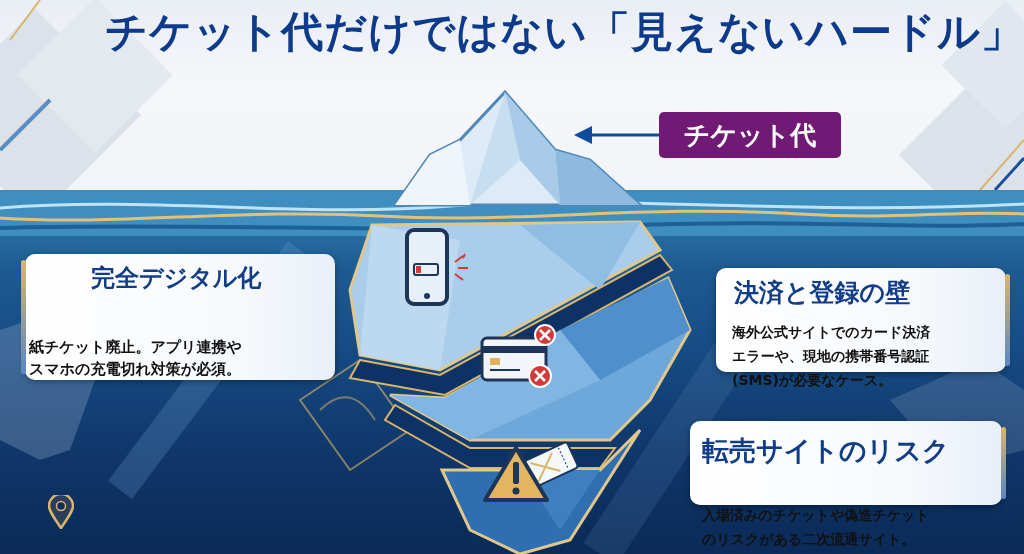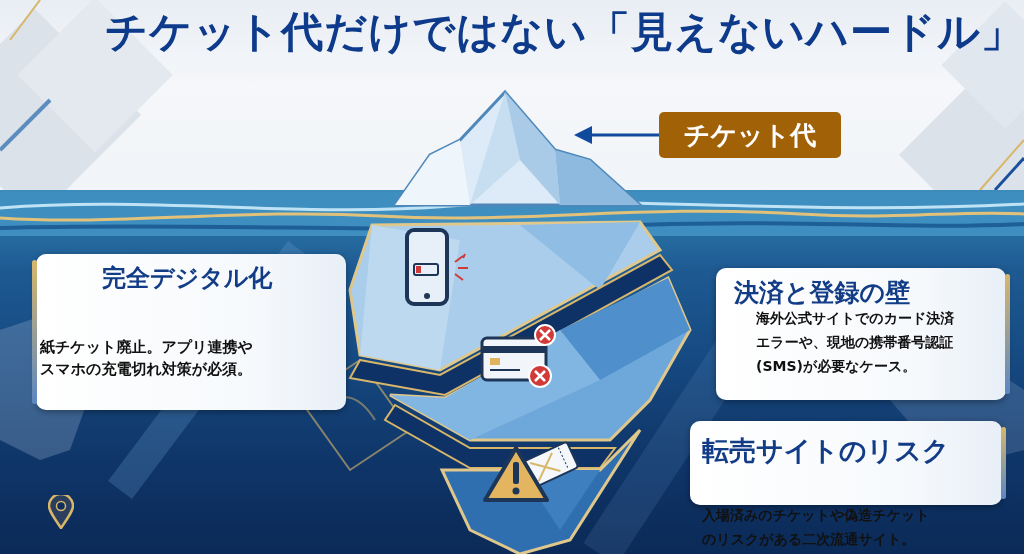--- a/index.html
+++ b/index.html
@@ -22,43 +22,43 @@
   }
   .waves { position: absolute; left: 0; top: 186px; width: 1024px; height: 50px; }
   .title {
     position: absolute; left: 0; top: 4px; width: 1024px; text-align: right;
     font-size: 42px; font-weight: bold; color: #0d3a8a; letter-spacing: 1px;
     font-family: "DejaVu Sans", sans-serif;
   }
   .iceberg { position: absolute; left: 0; top: 0; width: 1024px; height: 554px; }
   .tag {
     position: absolute; left: 659px; top: 112px; width: 182px; height: 46px;
-    background: #a16207; border-radius: 5px; color: #fff;
+    background: #701a75; border-radius: 5px; color: #fff;
     font-size: 26px; font-weight: bold; text-align: center; line-height: 46px;
   }
   .arrow { position: absolute; left: 574px; top: 125px; width: 90px; height: 20px; }
   .card {
     position: absolute; background: linear-gradient(90deg, #ffffff 0%, #f6f9fc 70%, #e8eff7 100%);
     border-radius: 10px; box-shadow: 0 2px 6px rgba(0,0,0,0.35);
   }
   .card::before {
     content: ""; position: absolute; top: 6px; bottom: 6px; width: 5px; border-radius: 3px;
     background: linear-gradient(180deg, #d8b66a, #5b87c2);
   }
   .card.left::before { left: -4px; }
   .card.right::before { right: -4px; background: linear-gradient(180deg, #d8b66a, #5b87c2); }
   .card h2 { color: #123d86; font-weight: bold; }
   .card p { color: #111; font-weight: bold; font-size: 15px; line-height: 22px; }
-  .c1 { left: 36px; top: 254px; width: 310px; height: 156px; }
+  .c1 { left: 25px; top: 254px; width: 310px; height: 126px; }
   .c1 .h1 { position: absolute; left: 66px; top: 8px; font-size: 24px; color: #123d86; font-weight: bold; }
   .c1 .h2 { position: absolute; left: 64px; top: 40px; font-size: 22px; color: #123d86; font-weight: bold; }
   .c1 p { position: absolute; left: 4px; top: 82px; font-size: 15px; }
-  .c2 { left: 716px; top: 268px; width: 290px; height: 132px; }
+  .c2 { left: 716px; top: 268px; width: 290px; height: 104px; }
   .c2 h2 { position: absolute; left: 18px; top: 8px; font-size: 25px; }
-  .c2 p { position: absolute; left: 16px; top: 38px; font-size: 14px; line-height: 24px; margin-left: 24px; }
+  .c2 p { position: absolute; left: 16px; top: 52px; font-size: 14px; line-height: 24px; }
   .c3 { left: 690px; top: 421px; width: 312px; height: 84px; }
   .c3 h2 { position: absolute; left: 12px; top: 12px; font-size: 27px; }
   .c3 p { position: absolute; left: 12px; top: 58px; font-size: 14px; line-height: 24px; margin-top: 24px; }
   .pin { position: absolute; left: 48px; top: 495px; width: 26px; height: 34px; }
 </style>
 </head>
 <body>
 
 <div class="sky">
   <div class="deco" style="left:-40px;top:40px;width:150px;height:150px;"></div>

